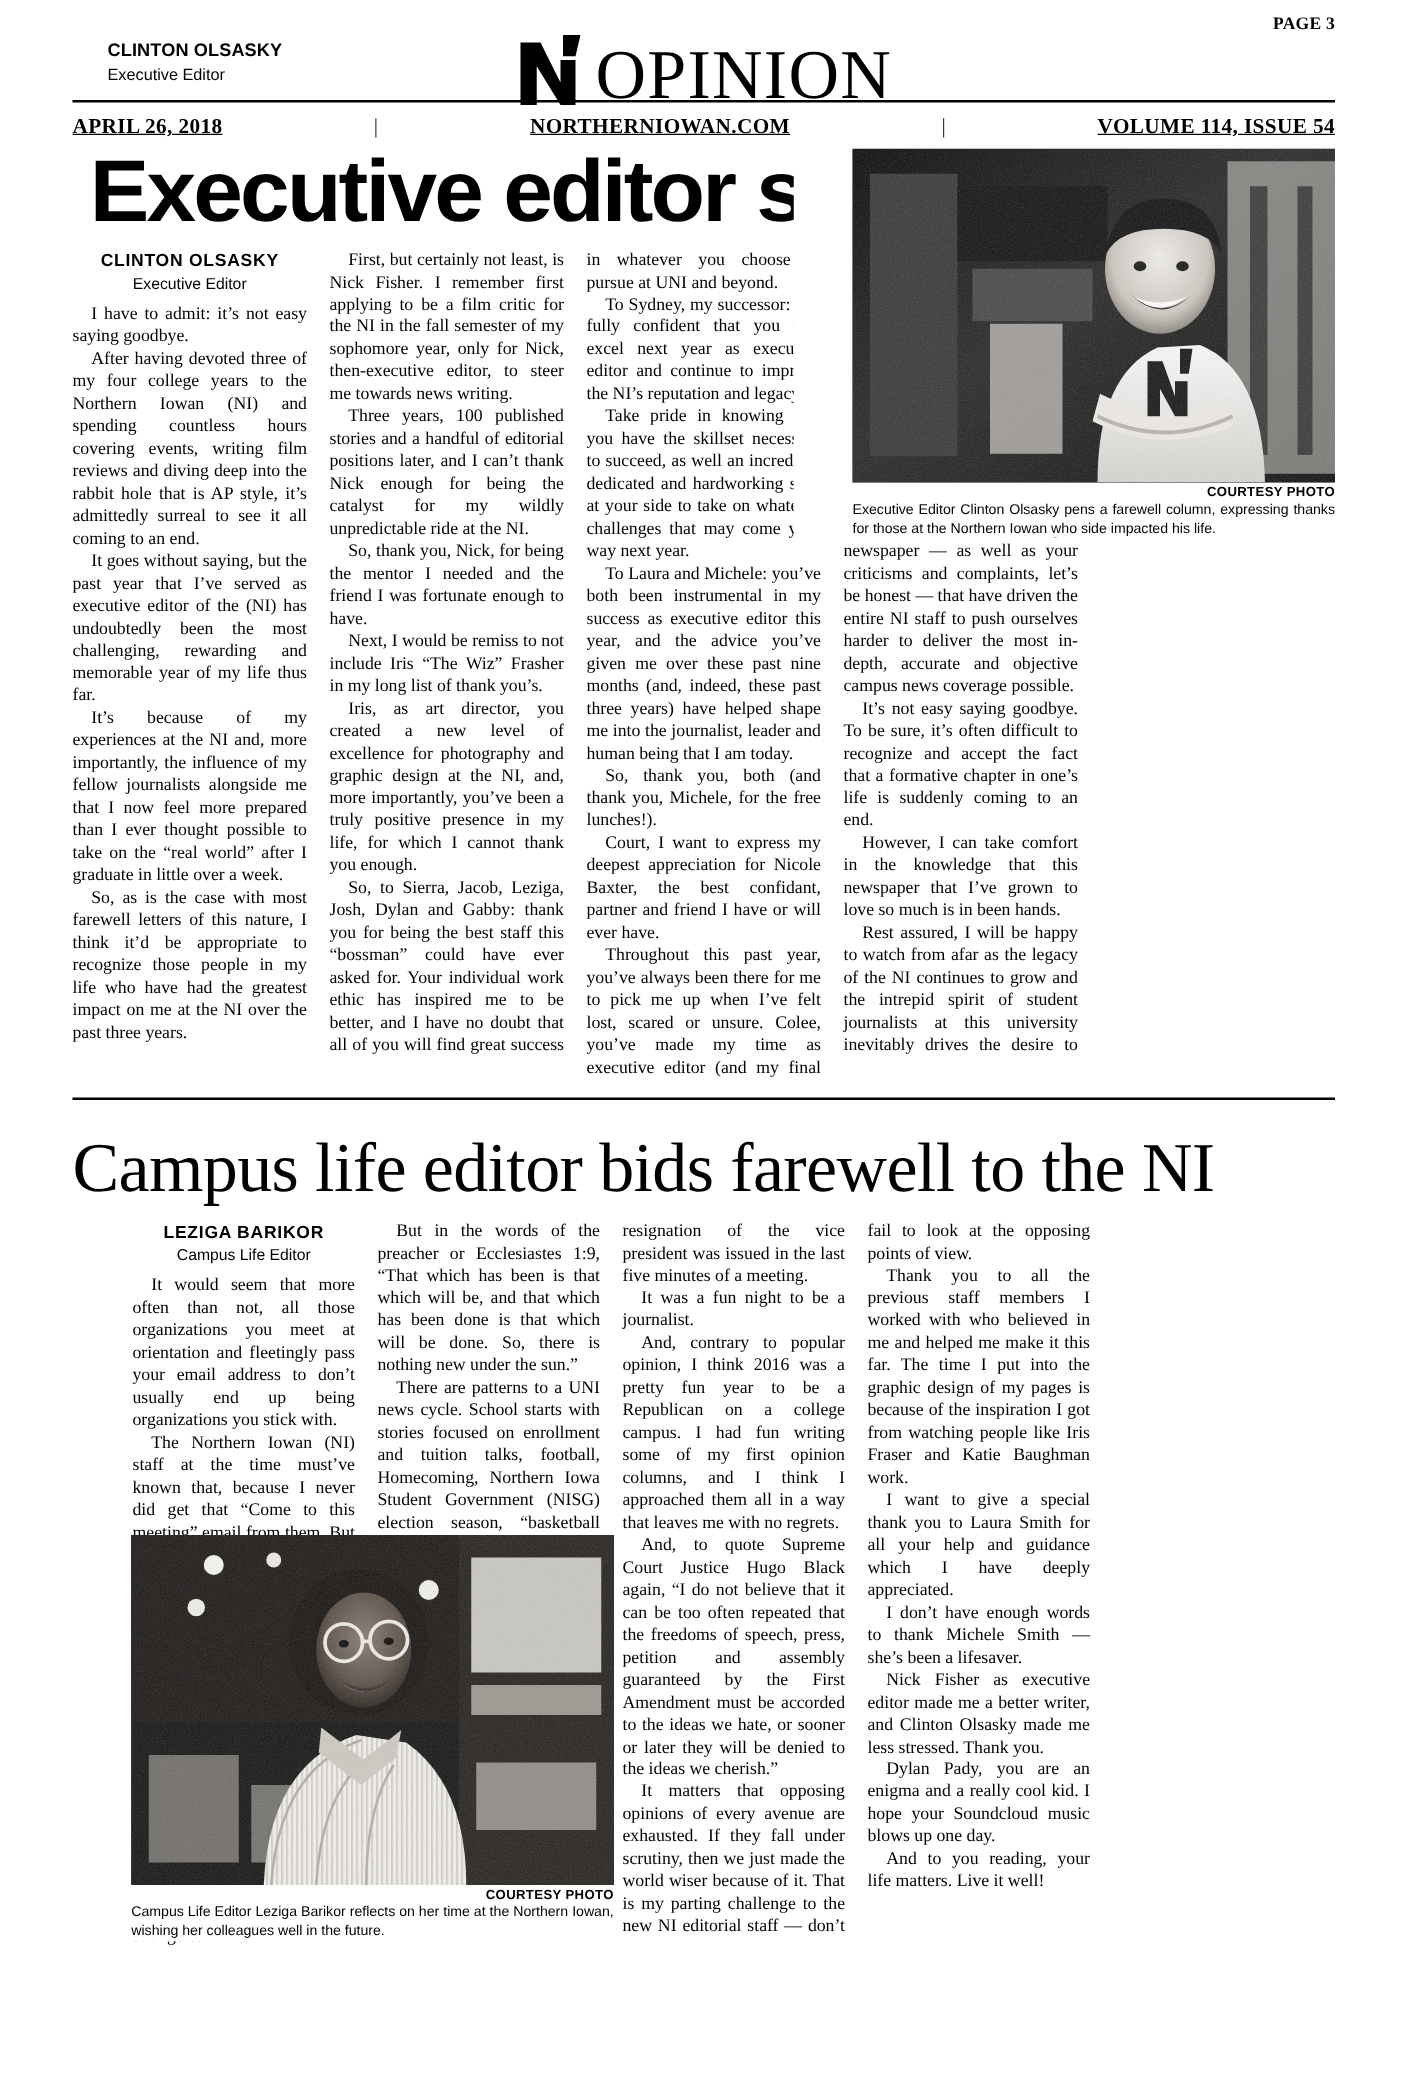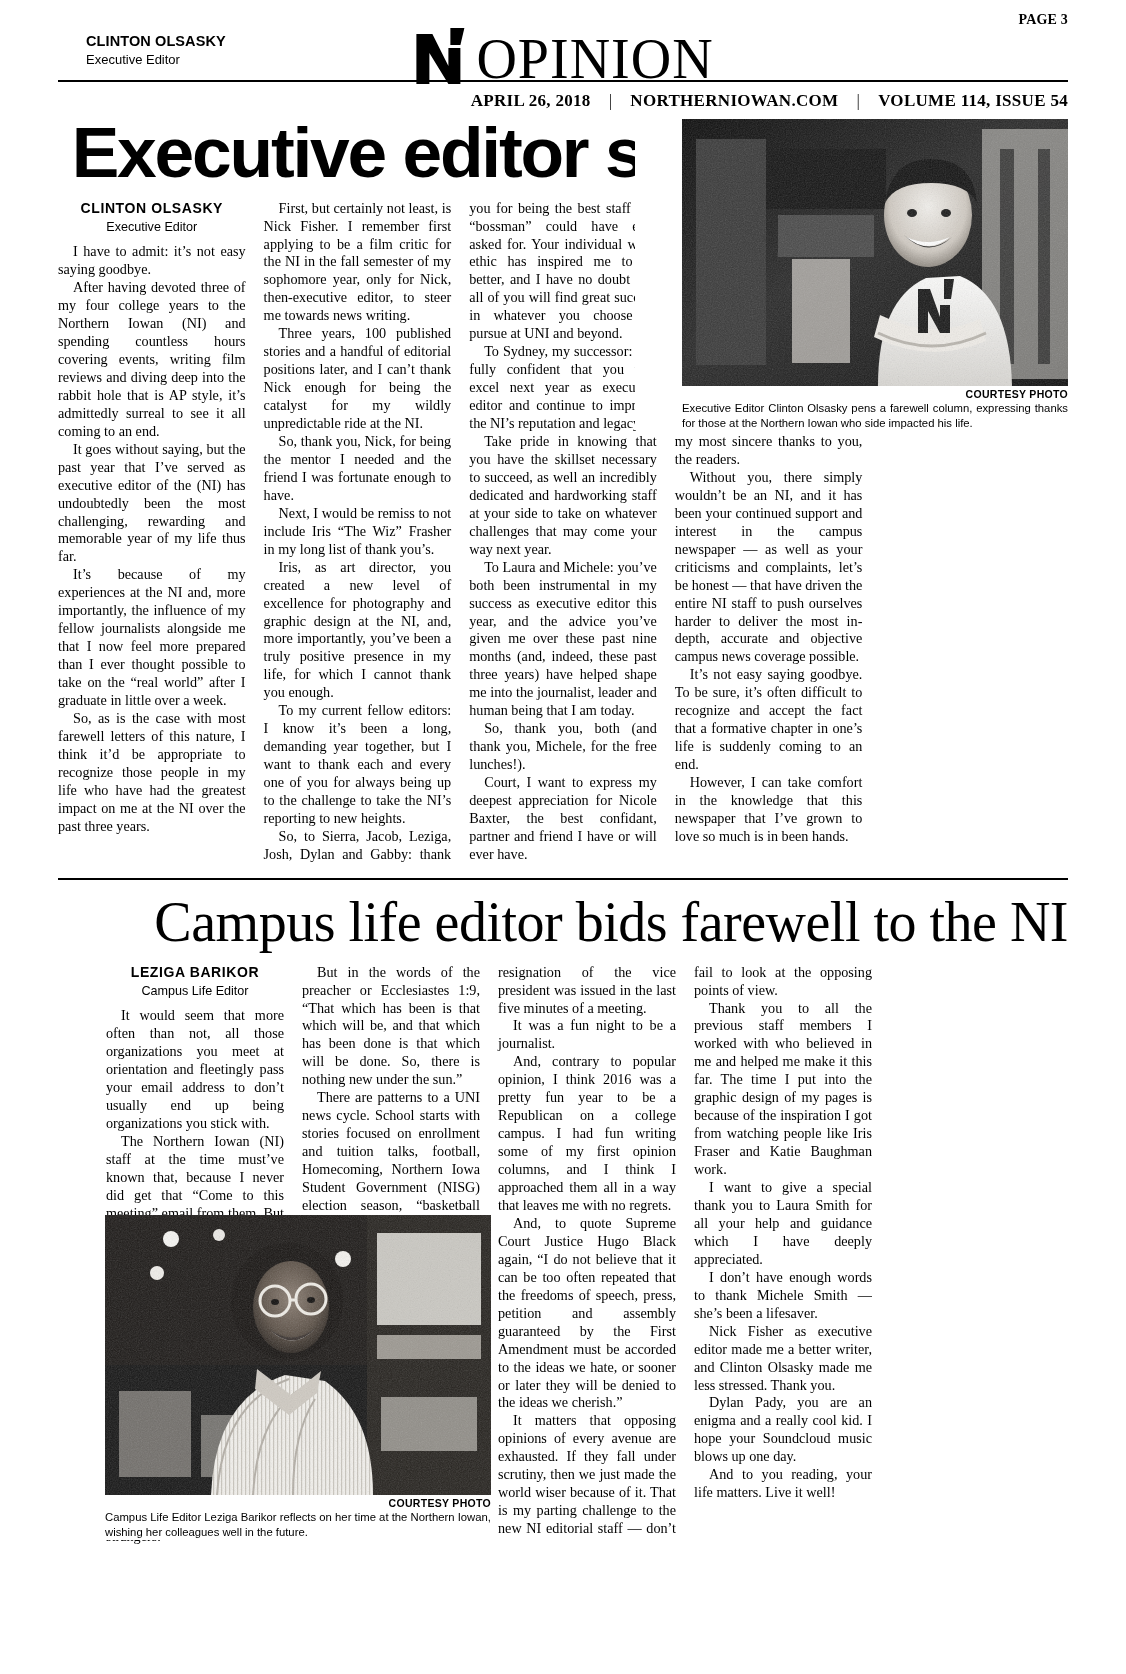--- a/index.html
+++ b/index.html
@@ -22,33 +22,33 @@
                   font-size:14.5px; letter-spacing:.1px;}
   .byline-top .rl{font-family:"Liberation Sans", sans-serif; font-size:13px;
                   margin-top:2px;}
   .section-logo{position:absolute; left:50%; top:26px; transform:translateX(-50%);
                 display:flex; align-items:center; gap:6px;text-align:center;}
   .section-logo .mark{display:block;}
   .section-logo .word{font-family:"Liberation Serif", serif; font-size:56px;
                       letter-spacing:1px; line-height:1; font-weight:400;}
 
   .rule-thick{border-top:2.5px solid #000; margin:0 0 0 0;}
-  .dateline{display:flex; justify-content:flex-end; align-items:center; gap:16px;
+  .dateline{display:flex; justify-content:space-between; align-items:center; gap:16px;
             font-family:"Liberation Serif", serif; font-weight:bold;
-            font-size:17px; letter-spacing:.3px; padding:9px 0 4px;}
+            font-size:17px; letter-spacing:.3px; padding:9px 0 4px;text-decoration:underline;}
   .dateline .sep{font-weight:400; color:#222; padding:0 2px;}
 
   
   h1.hl-1{font-family:"Liberation Sans", sans-serif; font-weight:bold;
           font-size:70px; line-height:.98; letter-spacing:-2.2px;
           margin:4px 0 12px; text-align:center; white-space:nowrap;
           transform:scaleX(1.02); transform-origin:center;}
   h1.hl-2{font-family:"Liberation Serif", serif; font-weight:400;
           font-size:56px; line-height:1; letter-spacing:-0.5px;
-          margin:14px 0 14px; text-align:right; white-space:nowrap;}
+          margin:27px 0 14px; text-align:left; white-space:nowrap;}
 
   
   .story{position:relative;}
   .cols5{column-count:5; column-gap:18px; column-fill:auto;
          font-size:14.2px; line-height:1.265; text-align:justify;
          hyphens:auto; -webkit-hyphens:auto;}
   .cols5 p{margin:0; text-indent:15px;}
   .story-1 .cols5{height:668px;}
   .story-2 .cols5{height:585px;margin-left:48px;}
 
@@ -183,21 +183,20 @@
       <p>I have to admit: it’s not easy saying goodbye.</p>
       <p>After having devoted three of my four college years to the Northern Iowan (NI) and spending countless hours covering events, writing film reviews and diving deep into the rabbit hole that is AP style, it’s admittedly surreal to see it all coming to an end.</p>
       <p>It goes without saying, but the past year that I’ve served as executive editor of the (NI) has undoubtedly been the most challenging, rewarding and memorable year of my life thus far.</p>
       <p>It’s because of my experiences at the NI and, more importantly, the influence of my fellow journalists alongside me that I now feel more prepared than I ever thought possible to take on the “real world” after I graduate in little over a week.</p>
       <p>So, as is the case with most farewell letters of this nature, I think it’d be appropriate to recognize those people in my life who have had the greatest impact on me at the NI over the past three years.</p>
       <p>First, but certainly not least, is Nick Fisher. I remember first applying to be a film critic for the NI in the fall semester of my sophomore year, only for Nick, then-executive editor, to steer me towards news writing.</p>
       <p>Three years, 100 published stories and a handful of editorial positions later, and I can’t thank Nick enough for being the catalyst for my wildly unpredictable ride at the NI.</p>
       <p>So, thank you, Nick, for being the mentor I needed and the friend I was fortunate enough to have.</p>
       <p>Next, I would be remiss to not include Iris “The Wiz” Frasher in my long list of thank you’s.</p>
       <p>Iris, as art director, you created a new level of excellence for photography and graphic design at the NI, and, more importantly, you’ve been a truly positive presence in my life, for which I cannot thank you enough.</p>
-      <p>To my current fellow editors: I know it’s been a long, demanding year together, but I want to thank each and every one of you for always being up to the challenge to take the NI’s reporting to new heights.</p>
       <p>So, to Sierra, Jacob, Leziga, Josh, Dylan and Gabby: thank you for being the best staff this “bossman” could have ever asked for. Your individual work ethic has inspired me to be better, and I have no doubt that all of you will find great success in whatever you choose to pursue at UNI and beyond.</p>
       <p>To Sydney, my successor: I’m fully confident that you will excel next year as executive editor and continue to improve the NI’s reputation and legacy.</p>
       <p>Take pride in knowing that you have the skillset necessary to succeed, as well an incredibly dedicated and hardworking staff at your side to take on whatever challenges that may come your way next year.</p>
       <p>To Laura and Michele: you’ve both been instrumental in my success as executive editor this year, and the advice you’ve given me over these past nine months (and, indeed, these past three years) have helped shape me into the journalist, leader and human being that I am today.</p>
       <p>So, thank you, both (and thank you, Michele, for the free lunches!).</p>
       <p>Court, I want to express my deepest appreciation for Nicole Baxter, the best confidant, partner and friend I have or will ever have.</p>
       <p>Throughout this past year, you’ve always been there for me to pick me up when I’ve felt lost, scared or unsure. Colee, you’ve made my time as executive editor (and my final year here at UNI) the most enjoyable, meaningful and life-affirming year of my life. I love you.</p>
       <p>Now, before I sign off and walk out of that newsroom for the last time, I want to extend my most sincere thanks to you, the readers.</p>
       <p>Without you, there simply wouldn’t be an NI, and it has been your continued support and interest in the campus newspaper — as well as your criticisms and complaints, let’s be honest — that have driven the entire NI staff to push ourselves harder to deliver the most in-depth, accurate and objective campus news coverage possible.</p>
       <p>It’s not easy saying goodbye. To be sure, it’s often difficult to recognize and accept the fact that a formative chapter in one’s life is suddenly coming to an end.</p>

